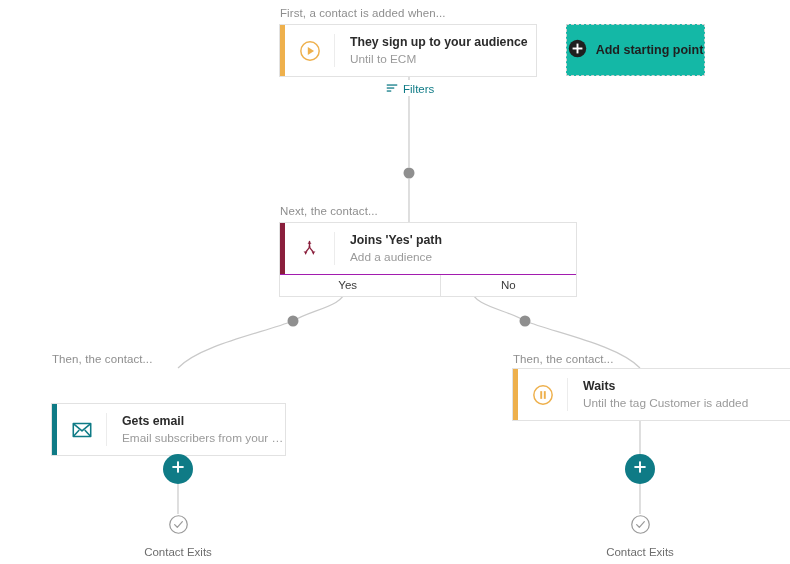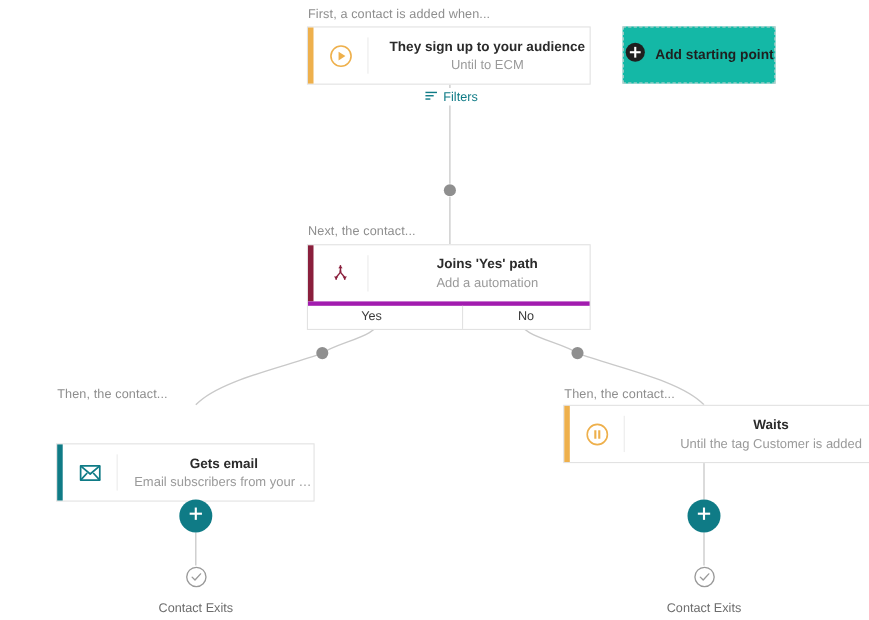--- a/index.html
+++ b/index.html
@@ -42,21 +42,20 @@
     background: #ffffff;
     border: 1px solid #e2e2e2;
     box-sizing: border-box;
     display: flex;
     flex-direction: column;
   }
   .node-main {
     display: flex;
     align-items: stretch;
     min-height: 51px;
-    text-align: center;
   }
   .accent {
     width: 5px;
     flex: 0 0 5px;
   }
   .node-icon {
     width: 49px;
     flex: 0 0 49px;
     display: flex;
     align-items: center;
@@ -89,21 +88,21 @@
     line-height: 16px;
     margin-top: 1px;
     white-space: nowrap;
     overflow: hidden;
     text-overflow: ellipsis;
   }
 
   
   .branch-row {
     display: flex;
-    border-top: 4px solid #a21caf;
+    border-top: 1px solid #a21caf;
     gap: 24px;
   }
   .branch-cell {
     flex: 1 1 0;
     text-align: center;
     font-size: 11.5px;
     color: #3a3a3a;
     padding: 4px 0 5px;
   }
   .branch-cell + .branch-cell {
@@ -241,37 +240,37 @@
         <rect x="1" y="3.2" width="14" height="1.7" fill="#0f7b86"></rect>
         <rect x="1" y="7.2" width="10" height="1.7" fill="#0f7b86"></rect>
         <rect x="1" y="11.2" width="6" height="1.7" fill="#0f7b86"></rect>
       </svg>
     </span>
     <span class="filters-label">Filters</span>
   </div>
 
   <div class="caption" style="left:280px; top:205px;">Next, the contact...</div>
 
-  <div class="node" style="left:279px; top:222px; width:258px;">
+  <div class="node" style="left:279px; top:222px; width:298px;">
     <div class="node-main">
       <div class="accent" style="background:#8a1f3c;"></div>
       <div class="node-icon">
         <svg width="21" height="21" viewBox="0 0 24 24" fill="none" stroke="#8a1f3c" stroke-width="1.6" stroke-linecap="round">
           <path d="M12 4 L12 9.5"></path>
           <path d="M12 9.5 C12 14 7.5 13 7.5 18"></path>
           <path d="M12 9.5 C12 14 16.5 13 16.5 18"></path>
           <path d="M5.2 15.4 L7.5 18 L9.8 15.4" fill="#8a1f3c" stroke="none"></path>
           <path d="M14.2 15.4 L16.5 18 L18.8 15.4" fill="#8a1f3c" stroke="none"></path>
           <path d="M9.7 6.6 L12 4 L14.3 6.6" fill="#8a1f3c" stroke="none"></path>
         </svg>
       </div>
       <div class="divider"></div>
       <div class="node-text">
         <div class="node-title">Joins 'Yes' path</div>
-        <div class="node-sub">Add a automation</div>
+        <div class="node-sub">Add a audience</div>
       </div>
     </div>
     <div class="branch-row">
       <div class="branch-cell">Yes</div>
       <div class="branch-cell">No</div>
     </div>
   </div>
 
   <div class="caption" style="left:52px; top:353px;">Then, the contact...</div>
 

